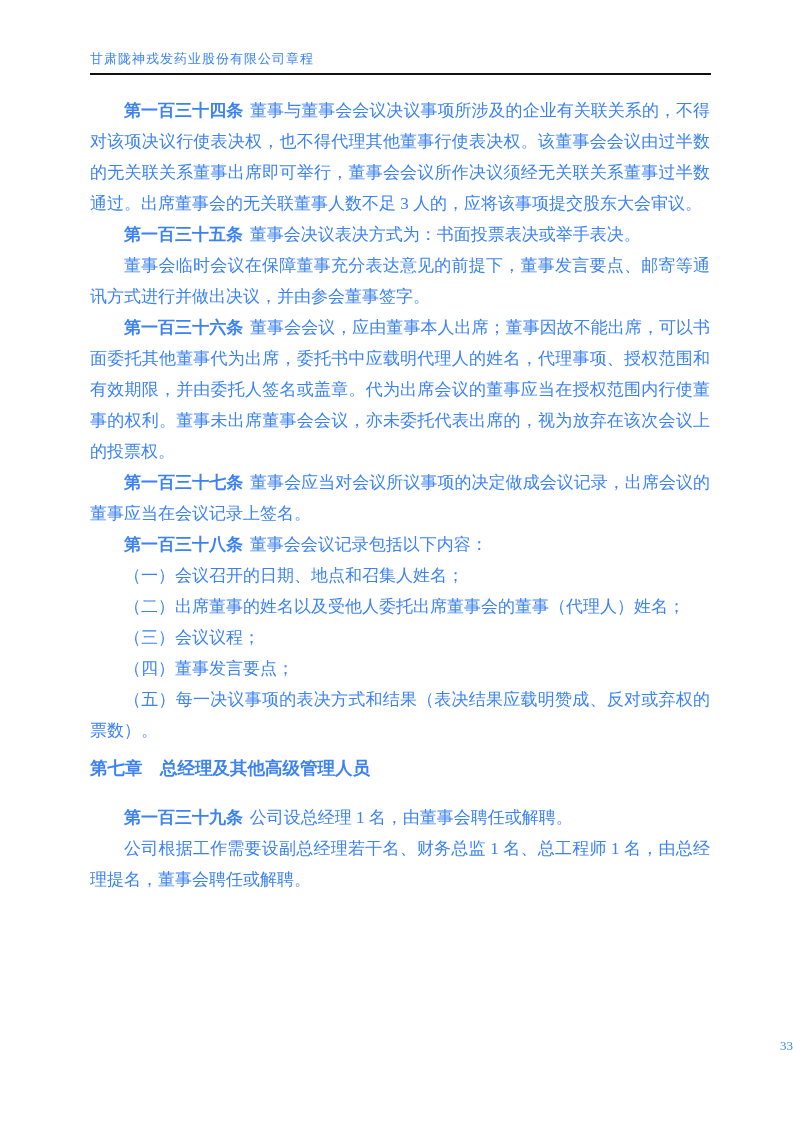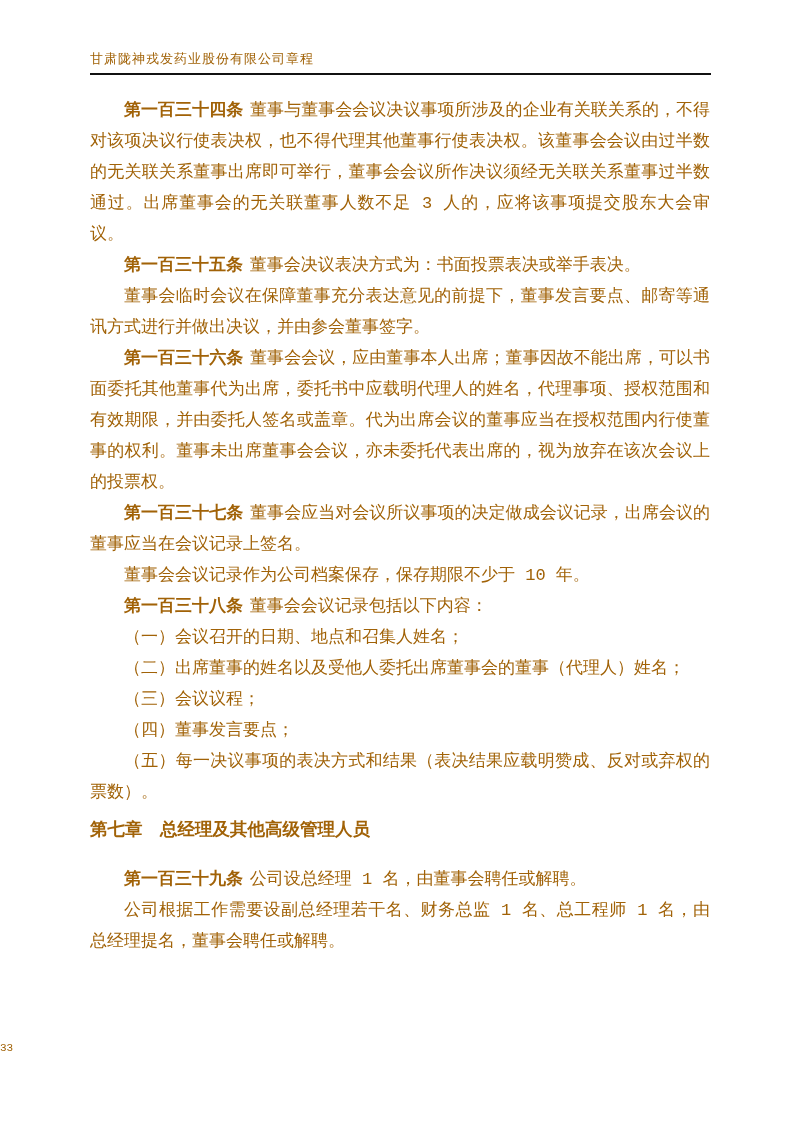--- a/index.html
+++ b/index.html
@@ -6,22 +6,22 @@
     margin: 0;
     padding: 0;
     background: #e8e8e8;
   }
   .page {
     position: relative;
     width: 793px;
     height: 1122px;
     margin: 0 auto;
     background: #ffffff;
-    font-family: Liberation Mono, monospace;
-    color: #a16207;
+    font-family: Liberation Serif, serif;
+    color: #3b82f6;
     overflow: hidden;
     box-sizing: border-box;
   }
   .header {
     position: absolute;
     top: 50px;
     left: 90px;
     width: 621px;
     font-size: 13px;
     letter-spacing: 1px;
@@ -51,22 +51,22 @@
     text-align: left;
     font-size: 17.5px;
     font-weight: bold;
     line-height: 31px;
   }
   .footer {
     position: absolute;
     bottom: 68px;
     left: 0;
     width: 100%;
-    text-align: left;
-    font-size: 11px;
+    text-align: right;
+    font-size: 13px;
   }
 </style>
 </head>
 <body>
 
 <div class="page">
 
   <div class="header">
     <span>甘肃陇神戎发药业股份有限公司章程</span>
   </div>
@@ -77,21 +77,20 @@
     <p class="para"><b>第一百三十四条</b><span>董事与董事会会议决议事项所涉及的企业有关联关系的，不得对该项决议行使表决权，也不得代理其他董事行使表决权。该董事会会议由过半数的无关联关系董事出席即可举行，董事会会议所作决议须经无关联关系董事过半数通过。出席董事会的无关联董事人数不足 3 人的，应将该事项提交股东大会审议。</span></p>
 
     <p class="para"><b>第一百三十五条</b><span>董事会决议表决方式为：书面投票表决或举手表决。</span></p>
 
     <p class="para"><b></b><span>董事会临时会议在保障董事充分表达意见的前提下，董事发言要点、邮寄等通讯方式进行并做出决议，并由参会董事签字。</span></p>
 
     <p class="para"><b>第一百三十六条</b><span>董事会会议，应由董事本人出席；董事因故不能出席，可以书面委托其他董事代为出席，委托书中应载明代理人的姓名，代理事项、授权范围和有效期限，并由委托人签名或盖章。代为出席会议的董事应当在授权范围内行使董事的权利。董事未出席董事会会议，亦未委托代表出席的，视为放弃在该次会议上的投票权。</span></p>
 
     <p class="para"><b>第一百三十七条</b><span>董事会应当对会议所议事项的决定做成会议记录，出席会议的董事应当在会议记录上签名。</span></p>
 
-    <p class="para"><b></b><span>董事会会议记录作为公司档案保存，保存期限不少于 10 年。</span></p>
 
     <p class="para"><b>第一百三十八条</b><span>董事会会议记录包括以下内容：</span></p>
 
     <p class="para"><b></b><span>（一）会议召开的日期、地点和召集人姓名；</span></p>
 
     <p class="para"><b></b><span>（二）出席董事的姓名以及受他人委托出席董事会的董事（代理人）姓名；</span></p>
 
     <p class="para"><b></b><span>（三）会议议程；</span></p>
 
     <p class="para"><b></b><span>（四）董事发言要点；</span></p>

